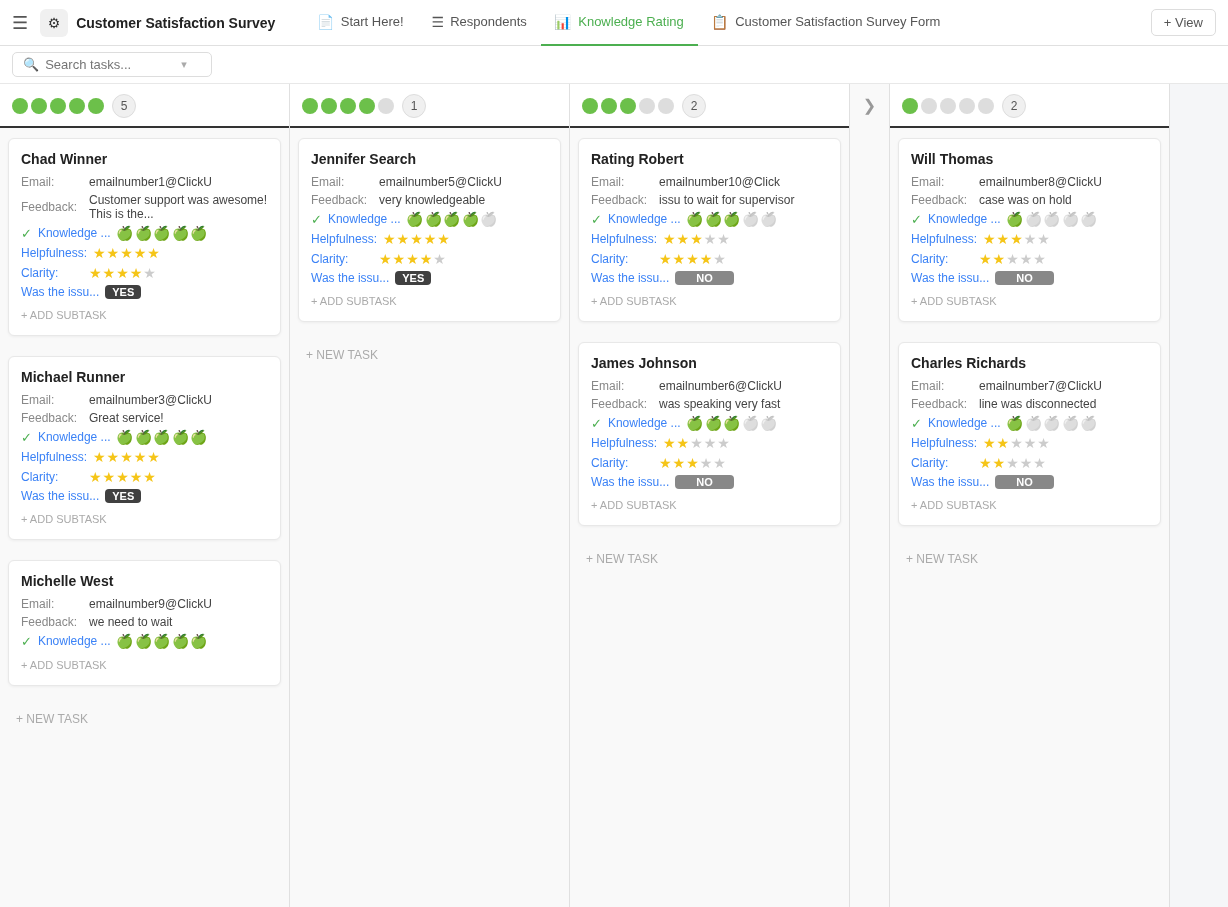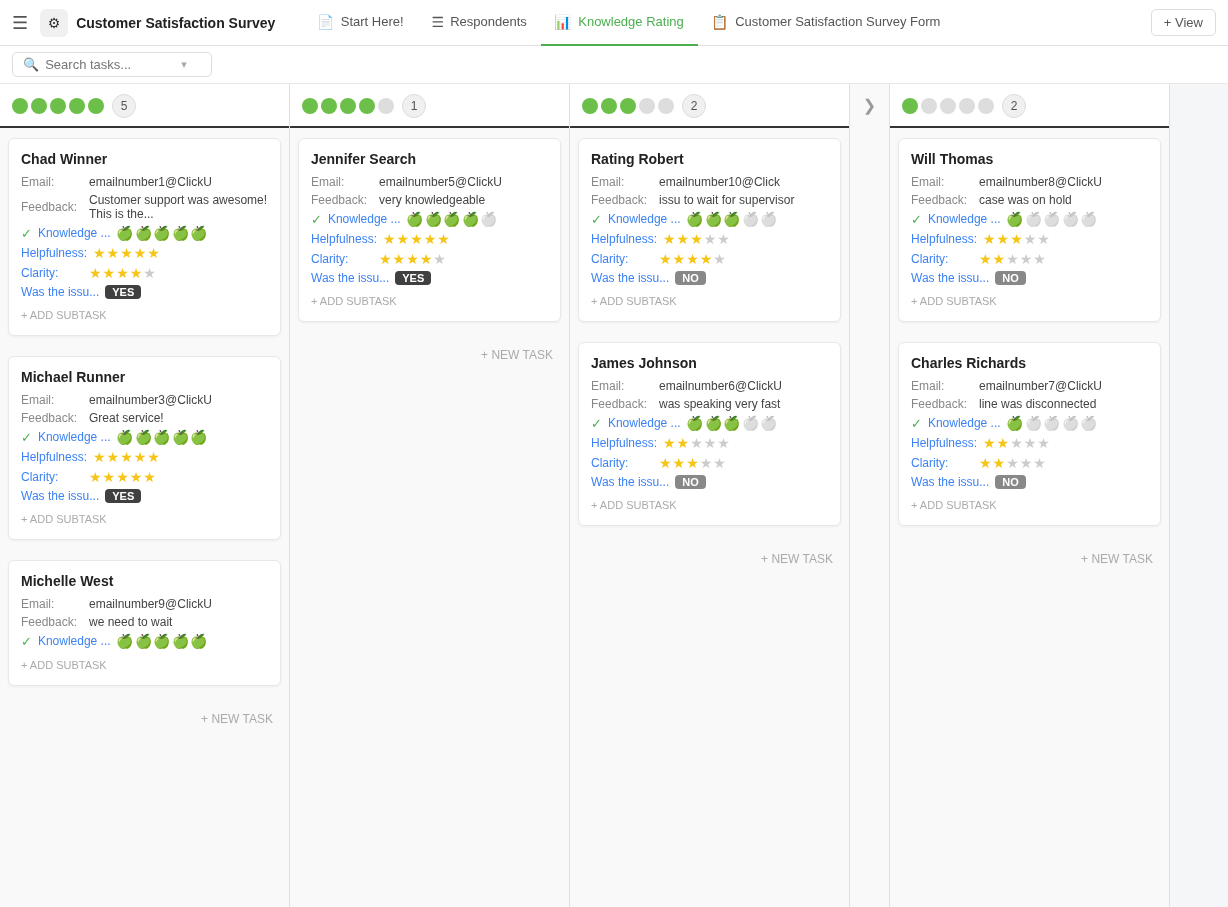--- a/index.html
+++ b/index.html
@@ -141,23 +141,23 @@
     .row-label { color: #3b82f6; min-width: 62px; font-size: 12px; }
     .stars { display: flex; gap: 1px; }
     .star { font-size: 14px; }
     .star.full { color: #f5c518; }
     .star.empty { color: #ccc; }
     .apples { display: flex; gap: 1px; }
     .apple { font-size: 14px; }
     .apple.full { color: #6cc04a; }
     .apple.empty { color: #bbb; filter: grayscale(100%); }
     .badge-yes { background: #404040; color: #fff; border-radius: 4px; padding: 1px 7px; font-size: 11px; font-weight: 600; }
-    .badge-no { background: #888; color: #fff; border-radius: 4px; padding: 1px 7px; font-size: 11px; font-weight: 600; }
+    .badge-no { background: #888; color: #fff; border-radius: 4px; padding: 1px 21px; font-size: 11px; font-weight: 600; }
     .add-subtask { color: #aaa; font-size: 11px; cursor: pointer; padding: 6px 0 2px; }
-    .new-task { color: #aaa; font-size: 12px; cursor: pointer; padding: 6px 8px; text-align: right; }
+    .new-task { color: #aaa; font-size: 12px; cursor: pointer; padding: 6px 8px; text-align: left; }
   </style>
 </head>
 <body>
 
 <div class="top-bar">
   <span class="hamburger-icon">☰</span>
   <div class="app-icon">⚙</div>
   <span class="app-title">Customer Satisfaction Survey</span>
   <nav class="nav-tabs" id="nav-tabs">
       <div class="nav-tab">

